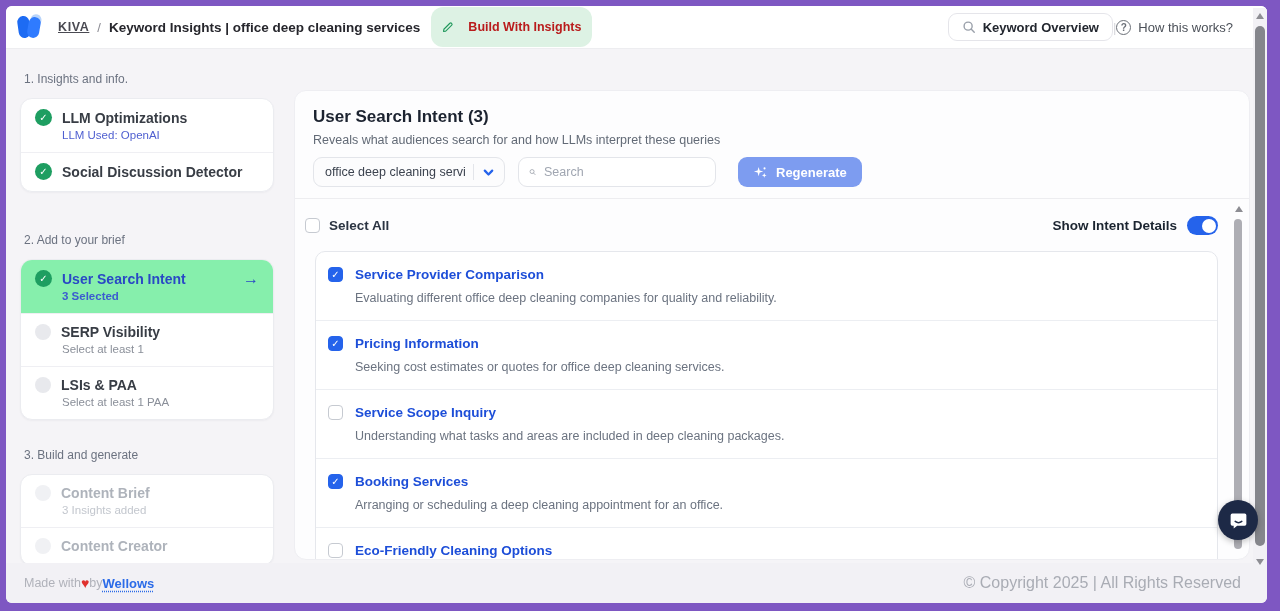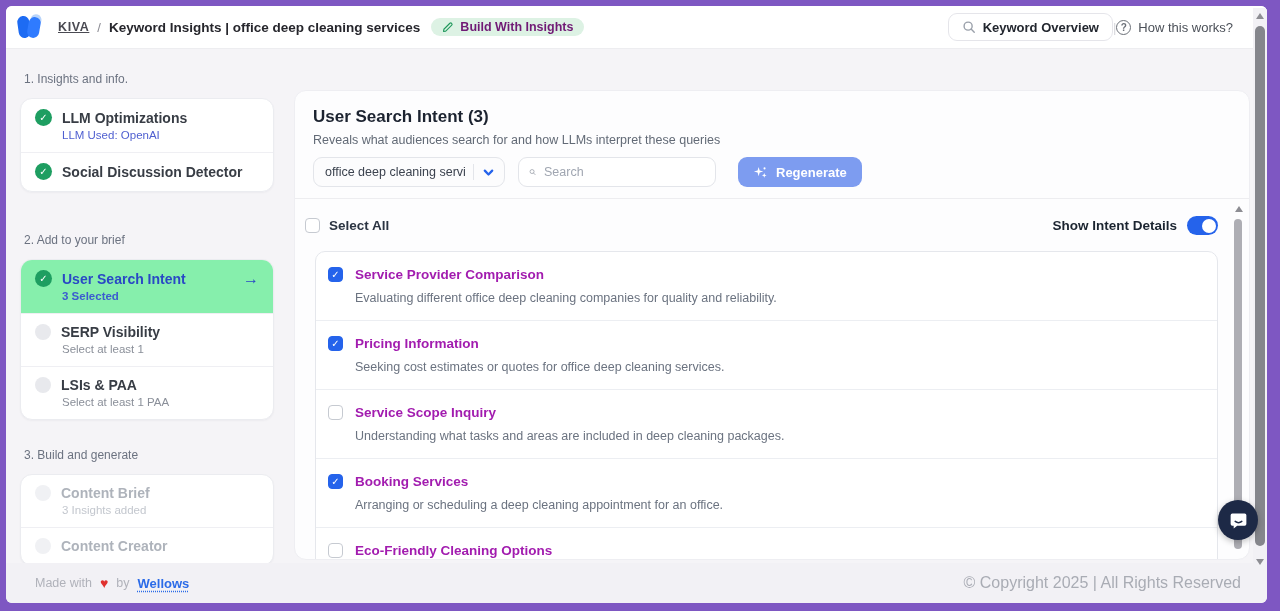--- a/index.html
+++ b/index.html
@@ -6,21 +6,21 @@
   html,body { width:1280px; height:611px; font-family:"Liberation Sans", sans-serif; }
   .frame { position:absolute; inset:0; width:1280px; height:611px; background:#7e57c2; overflow:hidden; }
   .screen { position:absolute; top:6px; left:6px; right:13px; bottom:8px; background:#f5f4f7; overflow:hidden; border-radius:6px; }
 
   
   .navbar { position:absolute; top:0; left:0; right:0; height:43px; background:#fff; border-bottom:1px solid #ededf0; display:flex; align-items:center; padding:0 20px 0 8px; }
   .logo { width:32px; height:28px; margin-right:12px; flex:0 0 auto; }
   .brand { font-size:12.5px; font-weight:700; color:#4a4a52; letter-spacing:0.6px; text-decoration:underline; cursor:pointer; }
   .crumb-sep { color:#8b8b93; margin:0 8px; font-size:13px; }
   .page-title { font-size:13.5px; font-weight:700; color:#26262c; white-space:nowrap; }
-  .badge { display:inline-flex; align-items:center; gap:6px; height:18px; padding:0 11px; margin-left:11px; border-radius:12px; background:#ddf2e4; color:#701a75; font-size:12.5px; font-weight:600; cursor:pointer; }
+  .badge { display:inline-flex; align-items:center; gap:14px; height:40px; padding:0 11px; margin-left:11px; border-radius:12px; background:#ddf2e4; color:#b91c1c; font-size:12.5px; font-weight:600; cursor:pointer; }
   .nav-right { margin-left:auto; display:flex; align-items:center; padding-right:14px; }
   .kw-btn { display:inline-flex; align-items:center; gap:7px; height:28px; padding:0 13px; border:1px solid #e5e5ea; border-radius:9px; background:#fff; font-family:inherit; font-size:13px; font-weight:600; color:#23272f; cursor:pointer; }
   .nav-divider { color:#d7d7dc; font-size:13px; }
   .help { display:inline-flex; align-items:center; gap:7px; font-size:13px; color:#4b5058; cursor:pointer; }
   .qicon { width:15px; height:15px; border:1.3px solid #6b7078; border-radius:50%; color:#6b7078; font-size:10px; font-weight:700; display:inline-flex; align-items:center; justify-content:center; }
 
   
   .content { position:absolute; top:43px; left:0; right:0; bottom:40px; overflow:hidden; }
 
   
@@ -65,36 +65,36 @@
   .cb.checked { background:#2563eb; border-color:#2563eb; color:#fff; font-size:10px; }
   .cb.checked::after { content:"✓"; }
   .toggle { position:relative; width:31px; height:19px; border-radius:10px; background:#c9cdd4; cursor:pointer; flex:0 0 auto; }
   .toggle.checked { background:#2563eb; }
   .toggle .knob { position:absolute; top:2.5px; left:2.5px; width:14px; height:14px; border-radius:50%; background:#fff; }
   .toggle.checked .knob { left:auto; right:2.5px; }
   .intent-list { margin:16px 31px 0 20px; border:1px solid #e5e7ec; border-radius:10px; background:#fff; }
   .intent-row { display:flex; gap:12px; padding:14px 14px 14px 12px; cursor:pointer; }
   .intent-row + .intent-row { border-top:1px solid #eceef2; }
   .intent-row .cb { margin-top:1px; }
-  .it-title { font-size:13.5px; font-weight:600; color:#a21caf; line-height:17px; }
+  .it-title { font-size:13.5px; font-weight:600; color:#1d4ed8; line-height:17px; }
   .it-desc { font-size:12.5px; color:#6b7380; margin-top:8px; line-height:15px; }
 
   
   .panel-scroll { position:absolute; top:115px; right:5px; width:11px; bottom:0; }
   .tri-up { width:0; height:0; border-left:4px solid transparent; border-right:4px solid transparent; border-bottom:6px solid #8d8d93; margin:0 auto; }
   .tri-down { width:0; height:0; border-left:4px solid transparent; border-right:4px solid transparent; border-top:6px solid #8d8d93; margin:0 auto; }
   .panel-scroll .thumb { position:absolute; top:13px; left:1px; width:8px; height:330px; background:#aeaeb4; border-radius:4px; }
   .win-scroll { position:absolute; top:2px; right:0; width:14px; height:562px; background:#f2f1f5; z-index:6; }
   .win-scroll .tri-up { margin-top:5px; }
   .win-scroll .thumb { position:absolute; top:18px; left:2px; width:10px; height:520px; background:#85868c; border-radius:5px; }
   .win-scroll .tri-down { position:absolute; bottom:5px; left:3px; }
 
   
   .footer { position:absolute; left:0; right:0; bottom:0; height:40px; background:#f2f1f5; display:flex; align-items:center; justify-content:space-between; padding:0 26px 0 18px; }
-  .made { display:flex; align-items:center; gap:8px; font-size:12.5px; color:#b0b2ba;margin-left:11px; }
+  .made { display:flex; align-items:center; gap:0; font-size:12.5px; color:#b0b2ba; }
   .heart { color:#e0312e; font-size:14px; line-height:1; }
   .wellows { color:#2b6be8; font-weight:700; font-size:13px; text-decoration:underline dotted; text-underline-offset:3px; cursor:pointer; }
   .copyright { font-size:16px; color:#a9acb4; }
 
   
   .chat-bubble { position:absolute; left:1212px; top:494px; width:40px; height:40px; border-radius:50%; background:#1d2946; display:flex; align-items:center; justify-content:center; z-index:9; cursor:pointer; box-shadow:0 2px 6px rgba(0,0,0,0.25); }
 </style>
 </head>
 <body>
 

